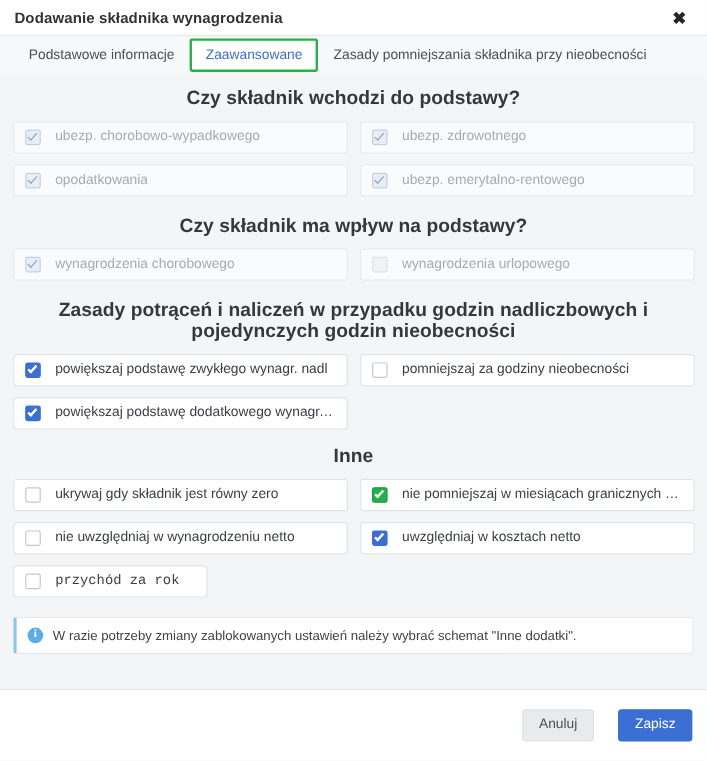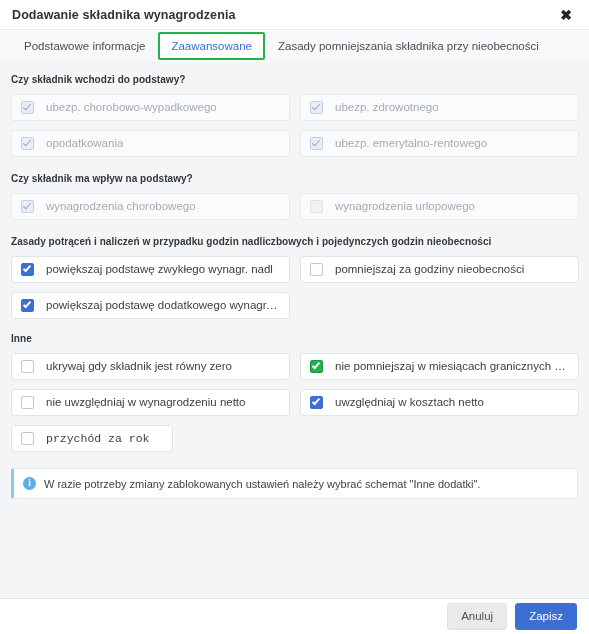--- a/index.html
+++ b/index.html
@@ -76,25 +76,26 @@
 
   
   .dialog-body {
     flex: 1 1 auto;
     background: #f4f5f6;
     padding: 12px 11px 0 11px;
     overflow: hidden;
   }
 
   .section-title {
-    font-size: 10px;
+    font-size: 16px;
     font-weight: bold;
     color: #33383d;
     margin: 0 0 9px 0;
     letter-spacing: 0.05px;
+    text-align: center;
   }
   .section { margin-bottom: 16px; }
   .section.tight { margin-bottom: 14px; }
 
   .row {
     display: flex;
     gap: 10px;
     margin-bottom: 9px;
   }
   .row:last-child { margin-bottom: 0; }
@@ -196,28 +197,28 @@
   }
   .info-text {
     font-size: 11px;
     color: #3f4247;
     white-space: nowrap;
   }
 
   
   .dialog-footer {
     flex: 0 0 auto;
-    height: 36px;
+    height: 60px;
     background: #ffffff;
     border-top: 1px solid #e3e6e8;
     display: flex;
     align-items: center;
     justify-content: flex-end;
     padding-right: 12px;
-    gap: 8px;
+    gap: 20px;
     text-align: center;
   }
   .btn {
     font-size: 11.5px;
     border-radius: 3px;
     padding: 6px 13px;
     cursor: pointer;
     border: 1px solid transparent;
     line-height: 1.2;
     white-space: nowrap;

